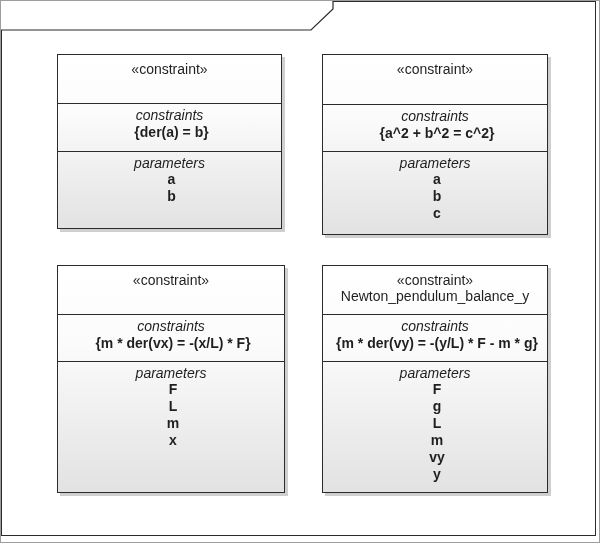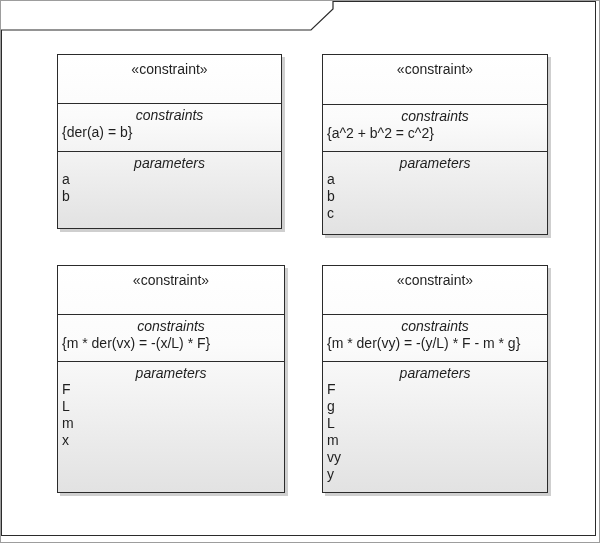--- a/index.html
+++ b/index.html
@@ -54,23 +54,24 @@
   .compartment{overflow:hidden;}
   .compartment + .compartment{border-top:1px solid var(--line);}
   .name-comp{text-align:center;padding-top:6px;line-height:16px;}
   .comp-header{
     text-align:center;
     font-style:italic;
     padding-top:4px;
     line-height:15px;
   }
   .comp-item{
-    text-align:left;
+    text-align:center;
     padding-left:4px;
     line-height:17px;
+    font-weight:bold;
   }
   .expr{line-height:16px;margin-top:1px;}
 </style>
 </head>
 <body>
 
 <div class="canvas">
   <div class="frame">
 
     <div class="frame-tab">
@@ -124,20 +125,21 @@
         <div class="comp-item">F</div>
         <div class="comp-item">L</div>
         <div class="comp-item">m</div>
         <div class="comp-item">x</div>
       </div>
     </div>
 
     <div class="block" style="left:320px;top:263px;width:226px;height:228px;">
       <div class="compartment name-comp" style="height:48px;">
         <div>«constraint»</div>
+        <div>Newton_pendulum_balance_y</div>
       </div>
       <div class="compartment" style="height:47px;">
         <div class="comp-header">constraints</div>
         <div class="comp-item expr">{m * der(vy) = -(y/L) * F - m * g}</div>
       </div>
       <div class="compartment" style="height:131px;">
         <div class="comp-header">parameters</div>
         <div class="comp-item">F</div>
         <div class="comp-item">g</div>
         <div class="comp-item">L</div>

